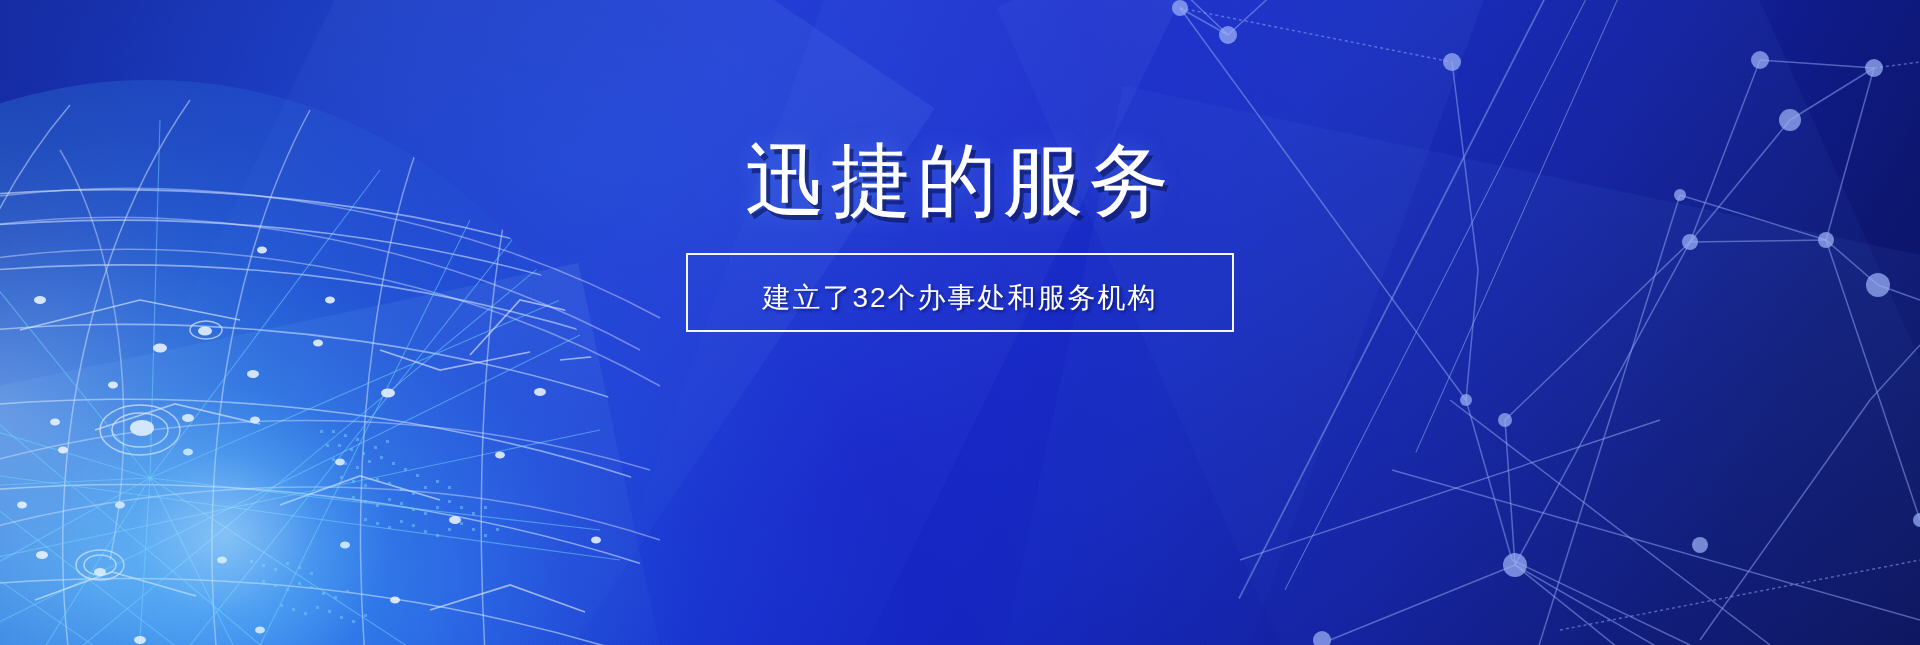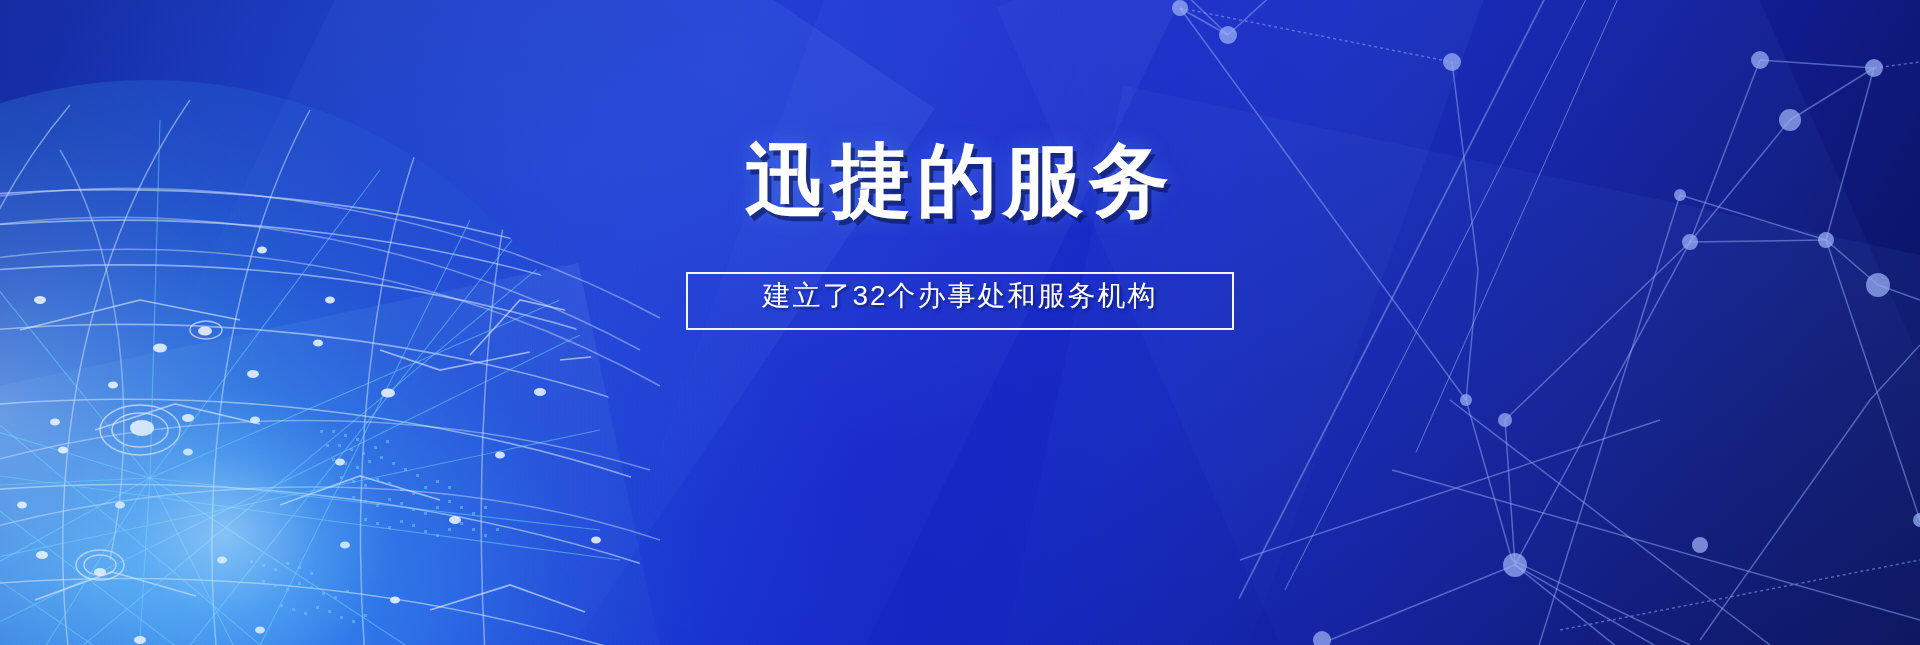--- a/index.html
+++ b/index.html
@@ -74,32 +74,32 @@
   
   #content {
     position:absolute; left:0; top:0; width:1920px; height:645px;
     display:flex; flex-direction:column; align-items:center;
     z-index:40;
   }
 
   #title {
     margin-top:138px;
     font-size:80px;
-    font-weight:bold;
+    font-weight:normal;
     color:#ffffff;
     letter-spacing:6px;
     line-height:1.08;
     text-shadow:4px 5px 0 rgba(6,14,70,0.55), 0 0 22px rgba(120,180,255,0.30);
     white-space:nowrap;
   }
 
   #subtitle-box {
-    margin-top:48px;
+    margin-top:29px;
     border:2px solid #f2f6ff;
-    padding:3px 40px 13px 40px;
+    padding:24px 40px 13px 40px;
     min-width:548px;
     text-align:center;
   }
   #subtitle-text {
     font-size:28px;
     color:#ffffff;
     letter-spacing:2px;
     white-space:nowrap;
     text-shadow:2px 2px 3px rgba(6,14,70,0.55);
   }

